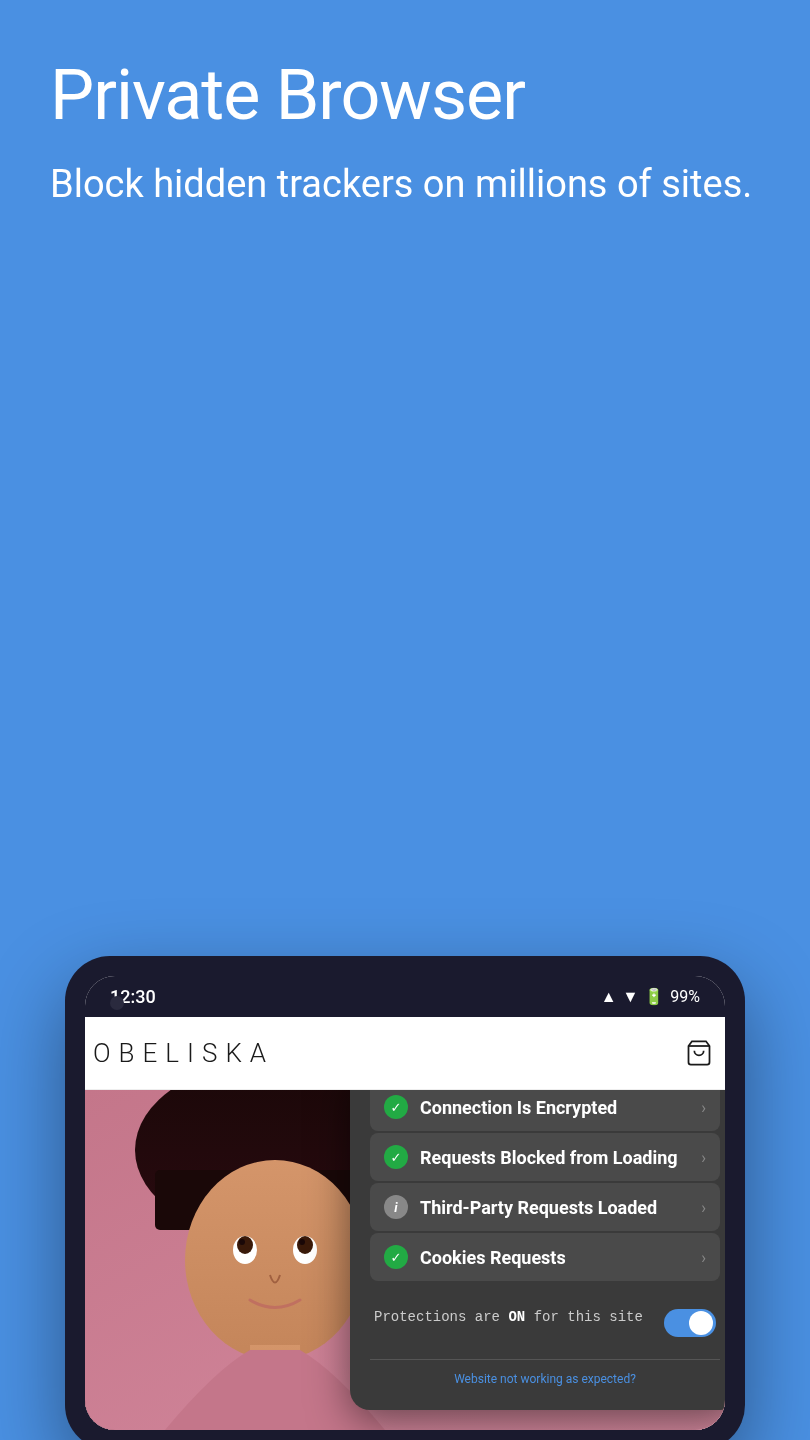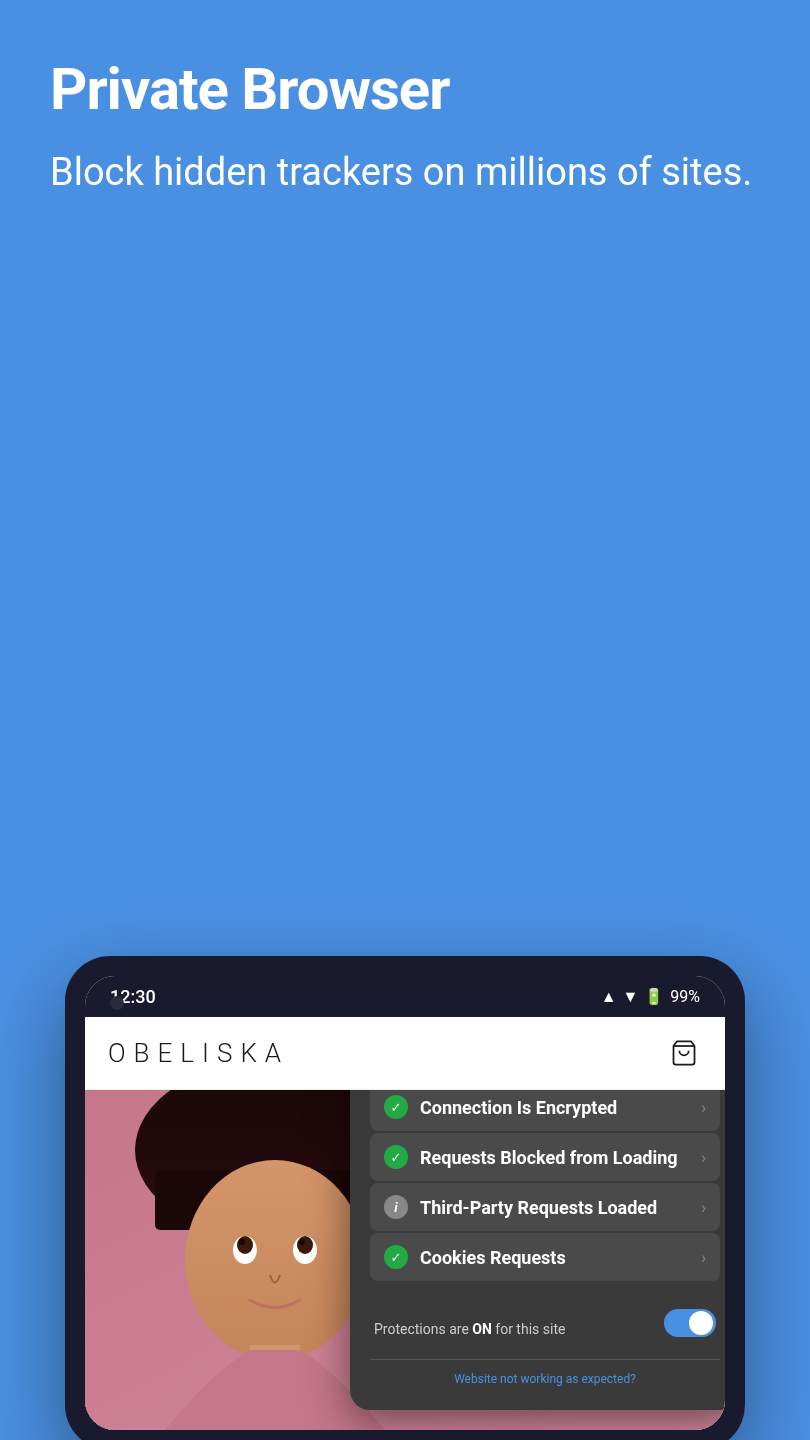--- a/index.html
+++ b/index.html
@@ -10,22 +10,22 @@
       font-family: -apple-system, BlinkMacSystemFont, 'Segoe UI', Roboto, sans-serif;
       overflow: hidden;
       position: relative;
     }
 
     .hero-section {
       padding: 60px 50px 30px 50px;
     }
 
     .hero-title {
-      font-size: 58px;
-      font-weight: 700;
+      font-size: 70px;
+      font-weight: 400;
       color: #ffffff;
       line-height: 1.0;
       letter-spacing: -1px;
       margin-bottom: 30px;
     }
 
     .hero-subtitle {
       font-size: 38px;
       font-weight: 400;
       color: #ffffff;
@@ -83,21 +83,21 @@
       color: #ffffff;
     }
 
     .browser-content {
       background: #ffffff;
       position: relative;
     }
 
     .website-header {
       background: #ffffff;
-      padding: 18px 23px;
+      padding: 18px 8px;
       display: flex;
       justify-content: space-between;
       align-items: center;
       border-bottom: 1px solid #eee;
     }
 
     .website-logo {
       font-size: 26px;
       font-weight: 300;
       letter-spacing: 8px;
@@ -200,24 +200,25 @@
       font-weight: 700;
     }
 
     .chevron-right {
       color: #888;
       font-size: 16px;
     }
 
     .protections-row {
       display: flex;
-      align-items: flex-end;
+      align-items: flex-start;
       justify-content: space-between;
       padding: 10px 4px;
       margin-bottom: 12px;
+      font-family: Liberation Mono, monospace;
     }
 
     .protections-text {
       color: #cccccc;
       font-size: 14px;
     }
 
     .protections-text strong {
       color: #ffffff;
     }

